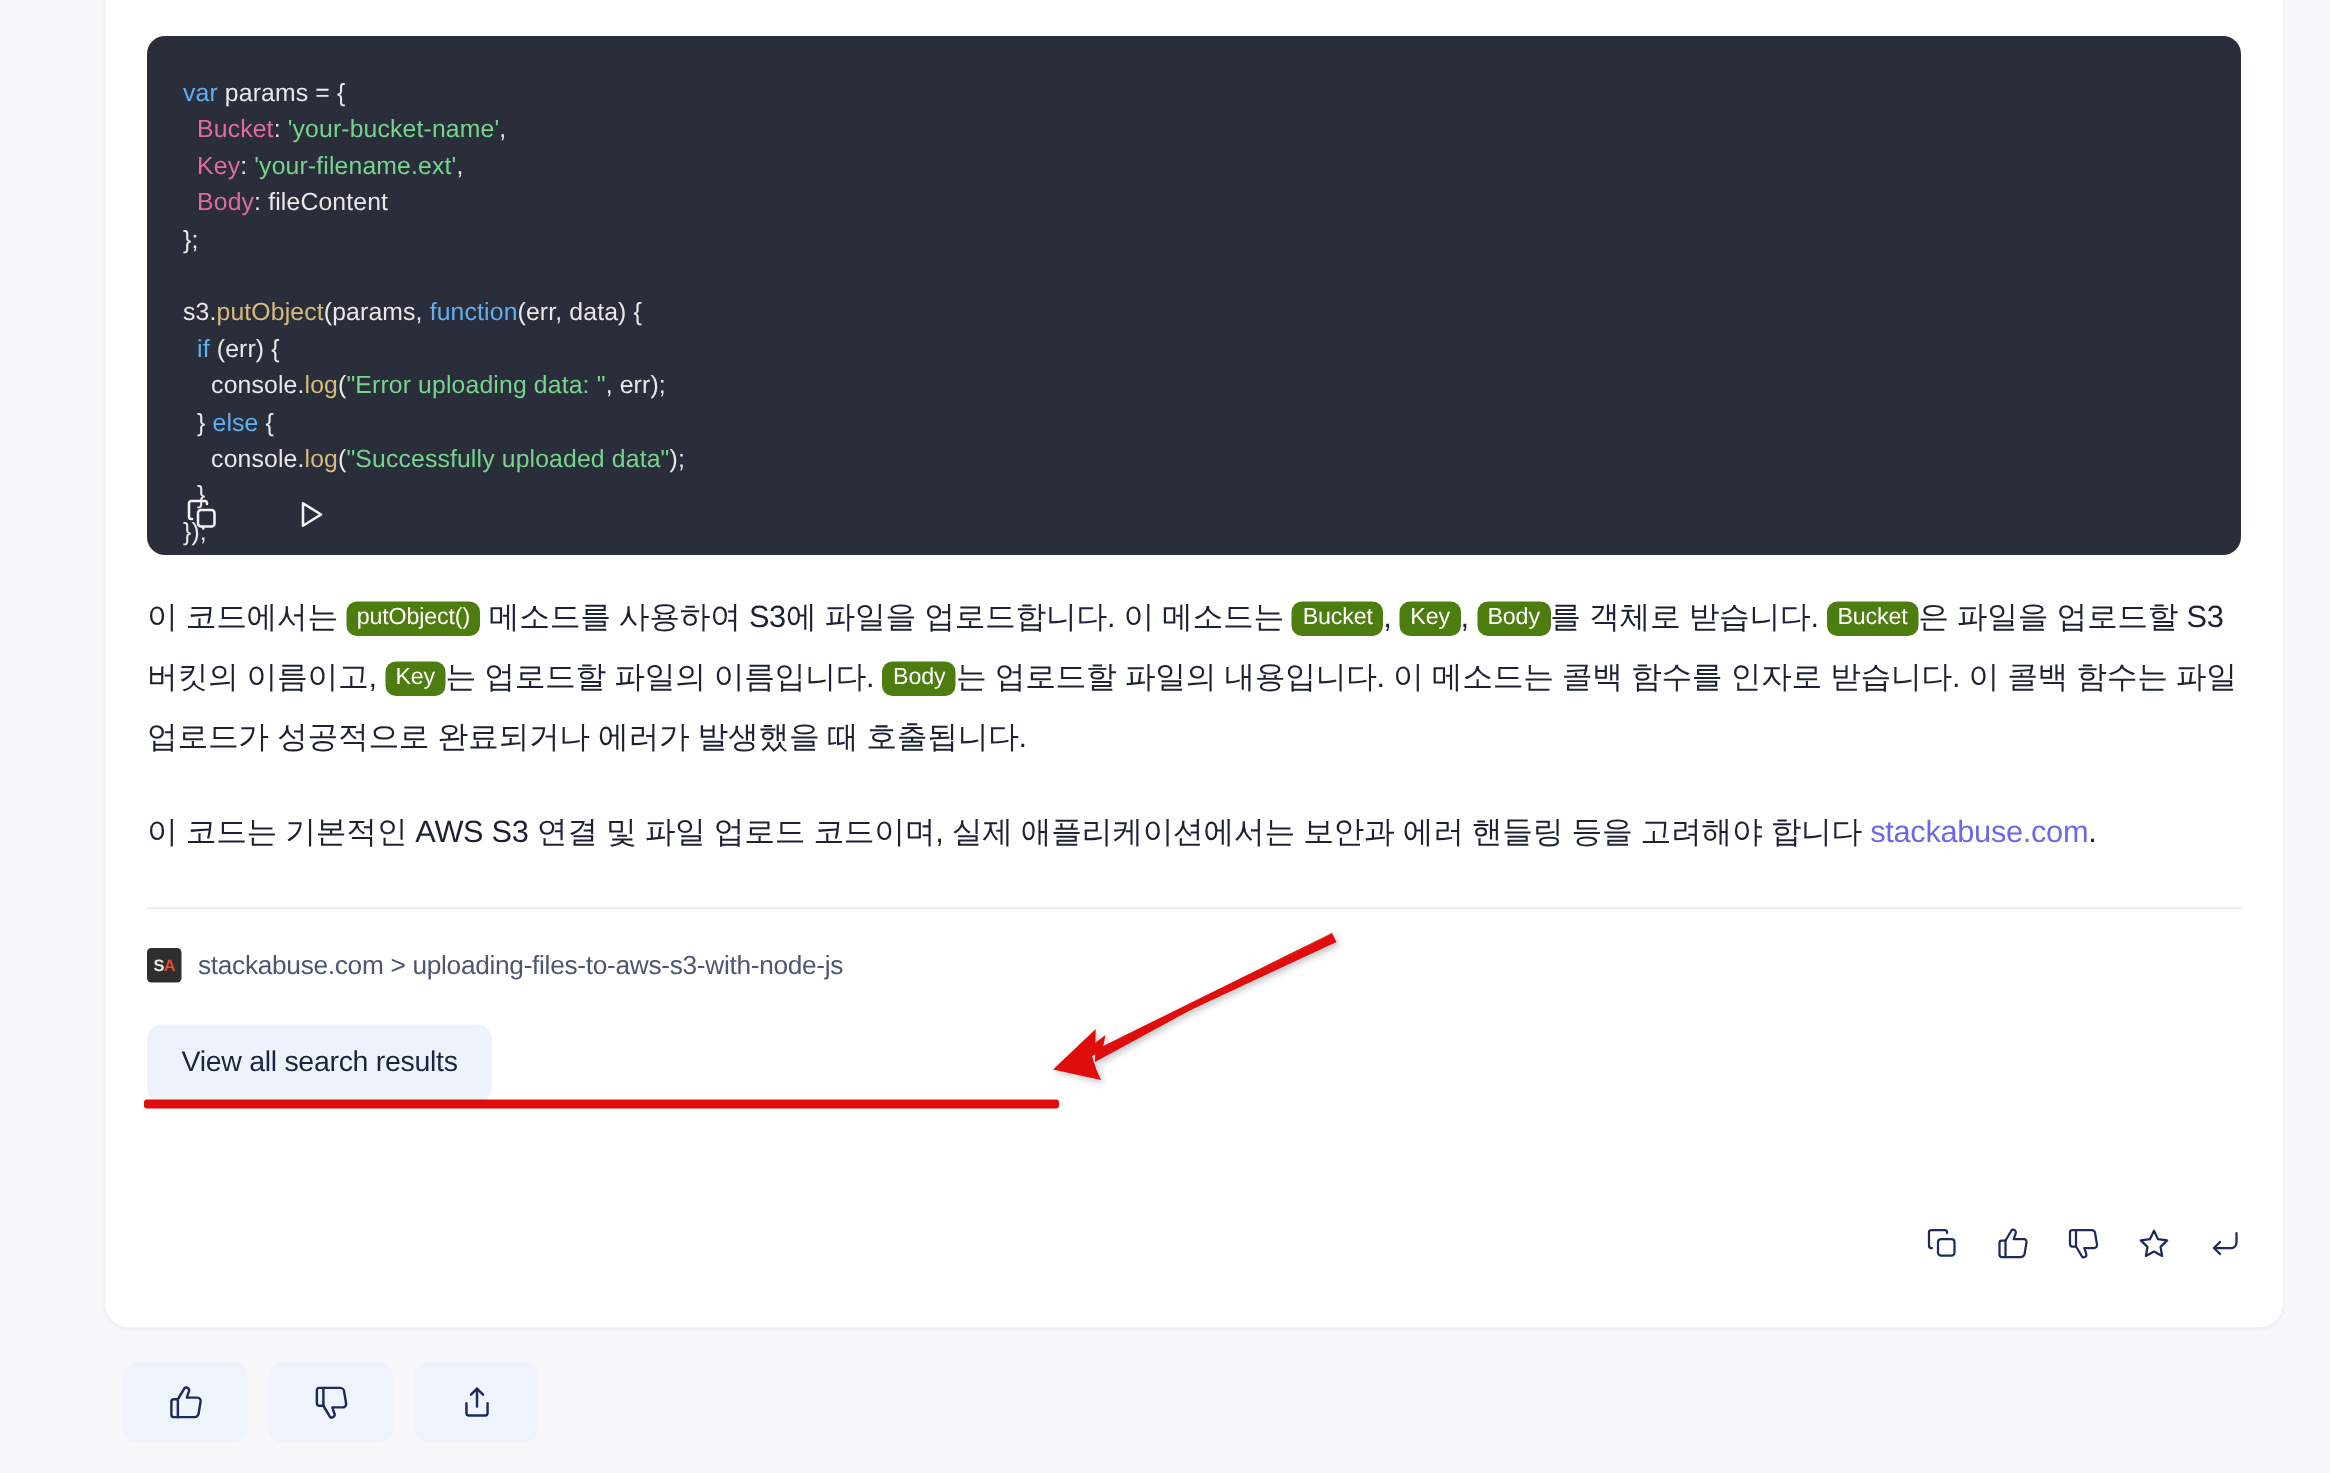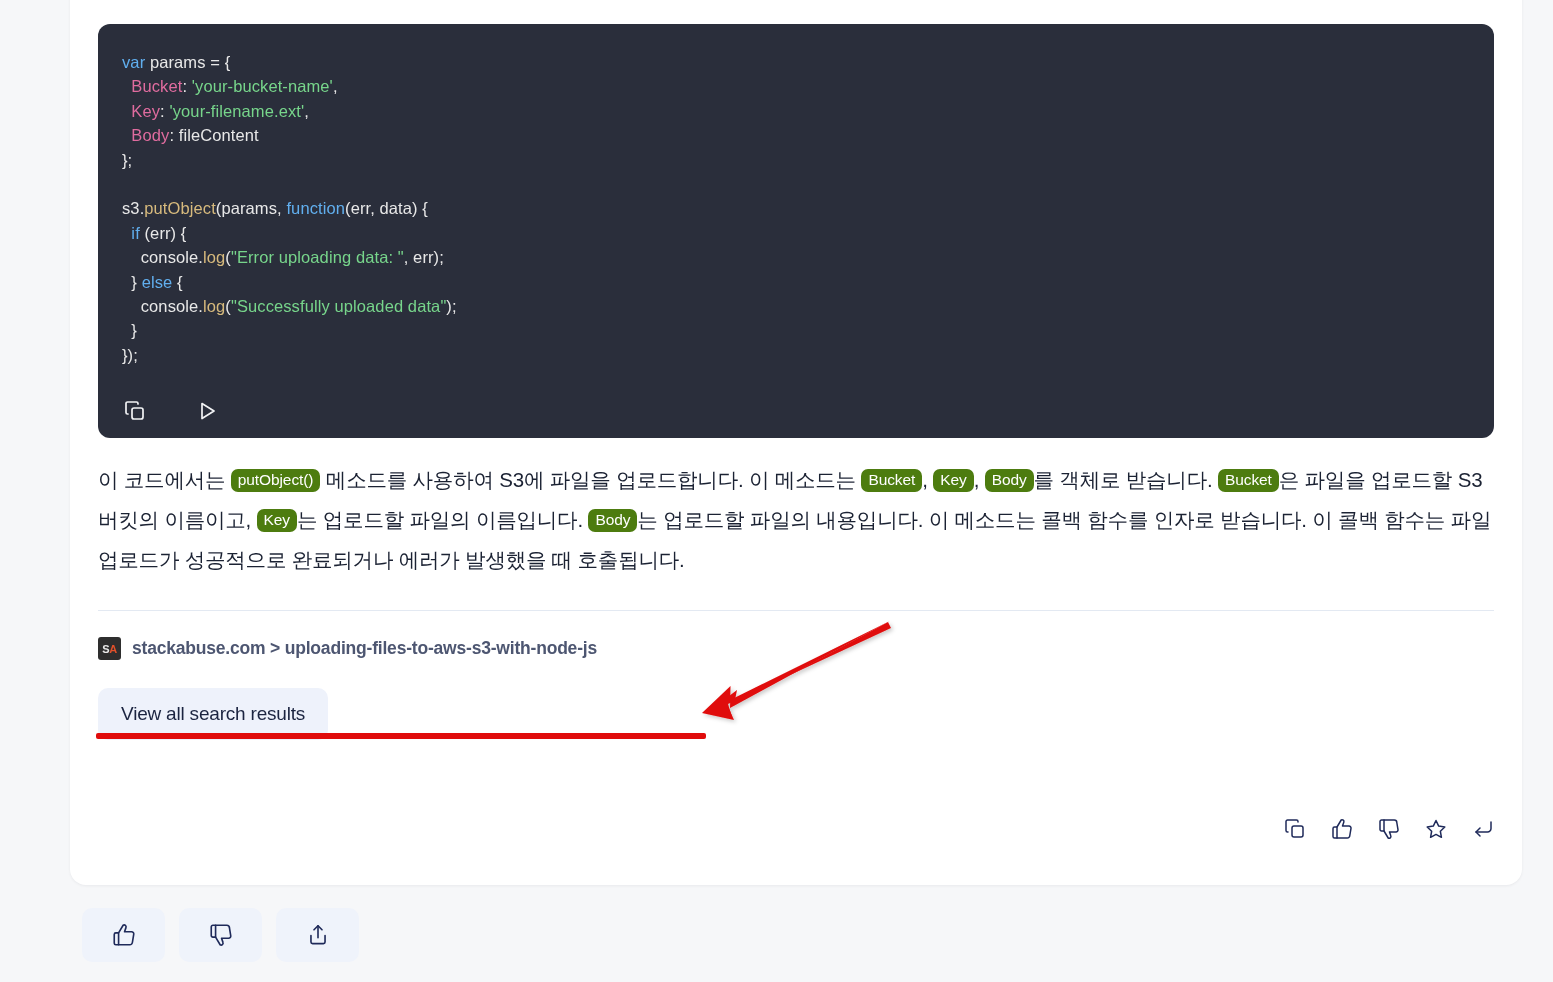--- a/index.html
+++ b/index.html
@@ -27,21 +27,21 @@
     padding: 0 28px;
   }
   
   .code-block {
     position: relative;
     margin: 54px 0 0 0;
     background: #282c34;
     background: #2a2e3b;
     border-radius: 12px;
     padding: 26px 24px 14px 24px;
-    height: 414px;
+    height: 346px;
   }
   pre.code {
     margin: 0;
     font-family: "Liberation Sans", "DejaVu Sans", sans-serif;
     font-size: 16.5px;
     line-height: 24.4px;
     color: #e6e6e6;
     white-space: pre;
     letter-spacing: .1px;
   }
@@ -107,21 +107,20 @@
     font-size: 11px; font-weight: bold;
     letter-spacing: -.5px;
     font-family: "Liberation Sans", sans-serif;
   }
   .favicon .s { color: #e9e9e9; }
   .favicon .a { color: #e2502a; }
   .cite-url {
     font-size: 17.5px;
     color: #4d5671;
     letter-spacing: -.2px;
-    font-weight: bold;
   }
   .cite-title {
     display: block;
     margin-top: 8px;
     font-size: 24px;
     color: #6c68e8;
     text-decoration: none;
     letter-spacing: -.3px;
     width: max-content;
   }
@@ -225,20 +224,21 @@
             <path d="M7 4.5 L19 12 L7 19.5 Z"></path>
           </svg>
         </span>
       </div>
     </div>
 
     
     <p class="para para-1" id="para-1">이 코드에서는 <code class="chip">putObject()</code> 메소드를 사용하여 S3에 파일을 업로드합니다. 이 메소드는 <code class="chip">Bucket</code>, <code class="chip">Key</code>, <code class="chip">Body</code>를 객체로 받습니다. <code class="chip">Bucket</code>은 파일을 업로드할 S3 버킷의 이름이고, <code class="chip">Key</code>는 업로드할 파일의 이름입니다. <code class="chip">Body</code>는 업로드할 파일의 내용입니다. 이 메소드는 콜백 함수를 인자로 받습니다. 이 콜백 함수는 파일 업로드가 성공적으로 완료되거나 에러가 발생했을 때 호출됩니다.</p>
 
     
+    <p class="para para-2" id="para-2">이 코드는 기본적인 AWS S3 연결 및 파일 업로드 코드이며, 실제 애플리케이션에서는 보안과 에러 핸들링 등을 고려해야 합니다 <a class="inline-src" href="#">stackabuse.com</a>.</p>
 
     
     <div class="divider"></div>
 
     
     <div class="citation">
       <div class="cite-head">
         <span class="favicon">
           <span class="s">S</span>
             <span class="a">A</span>

